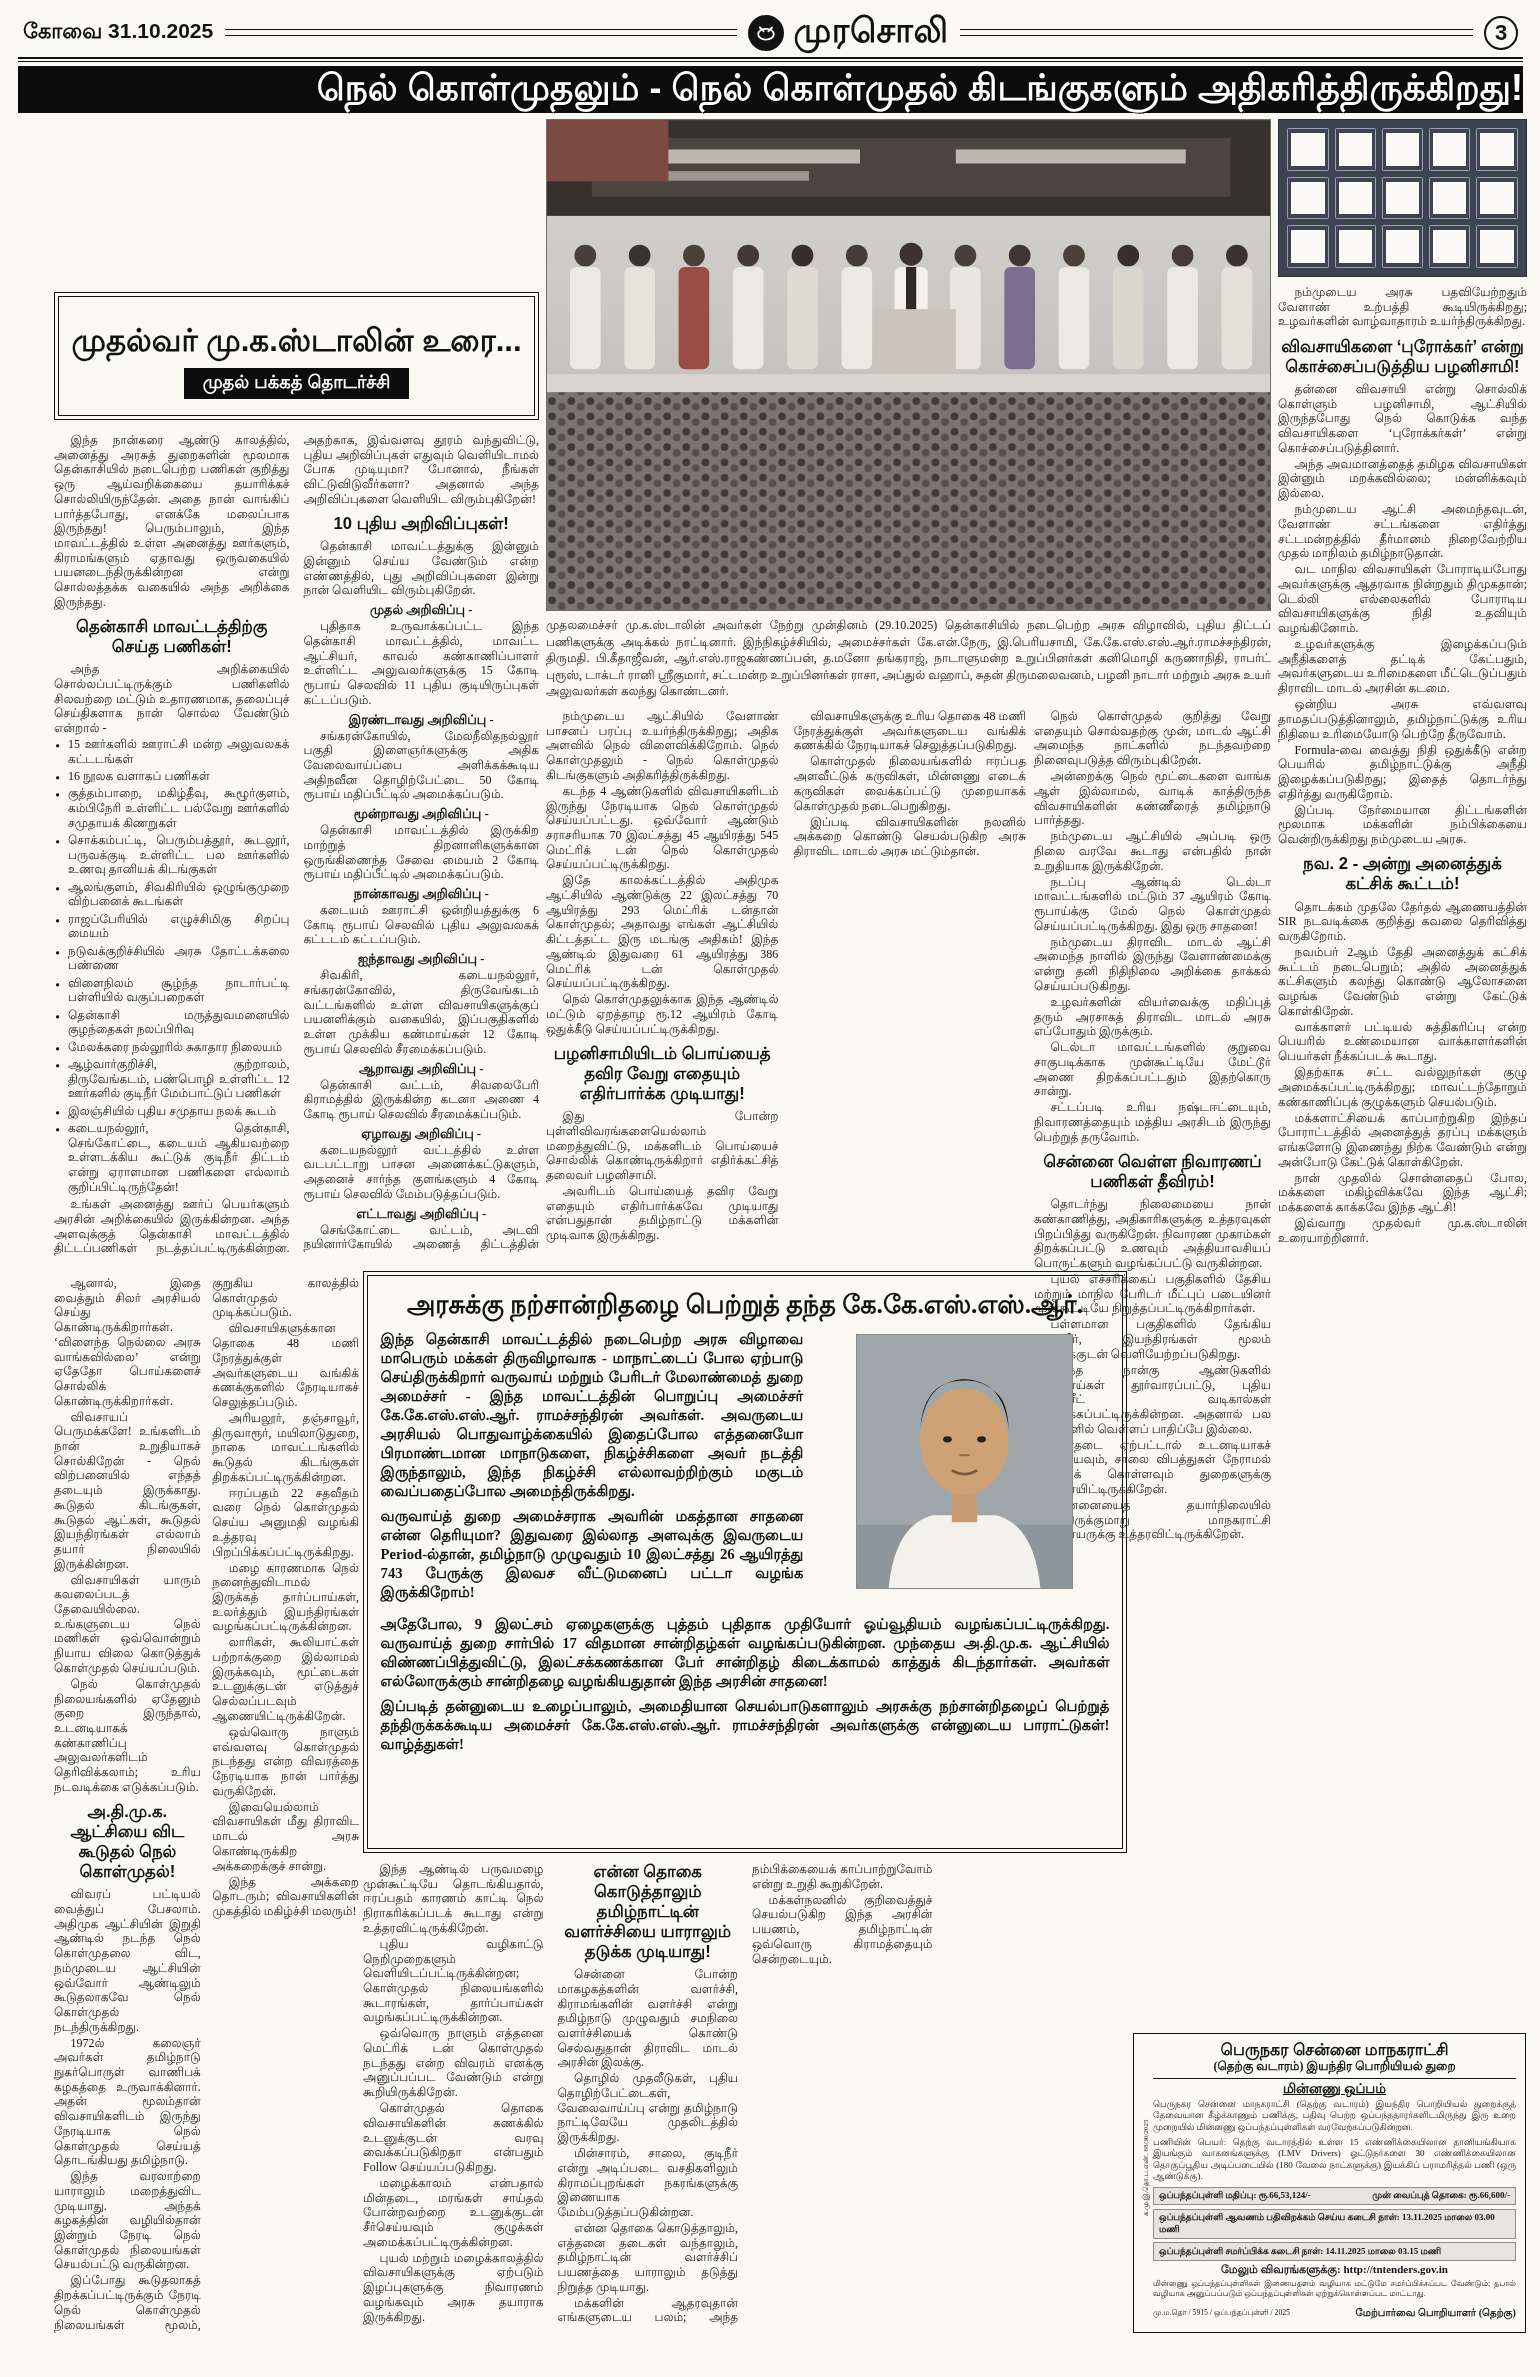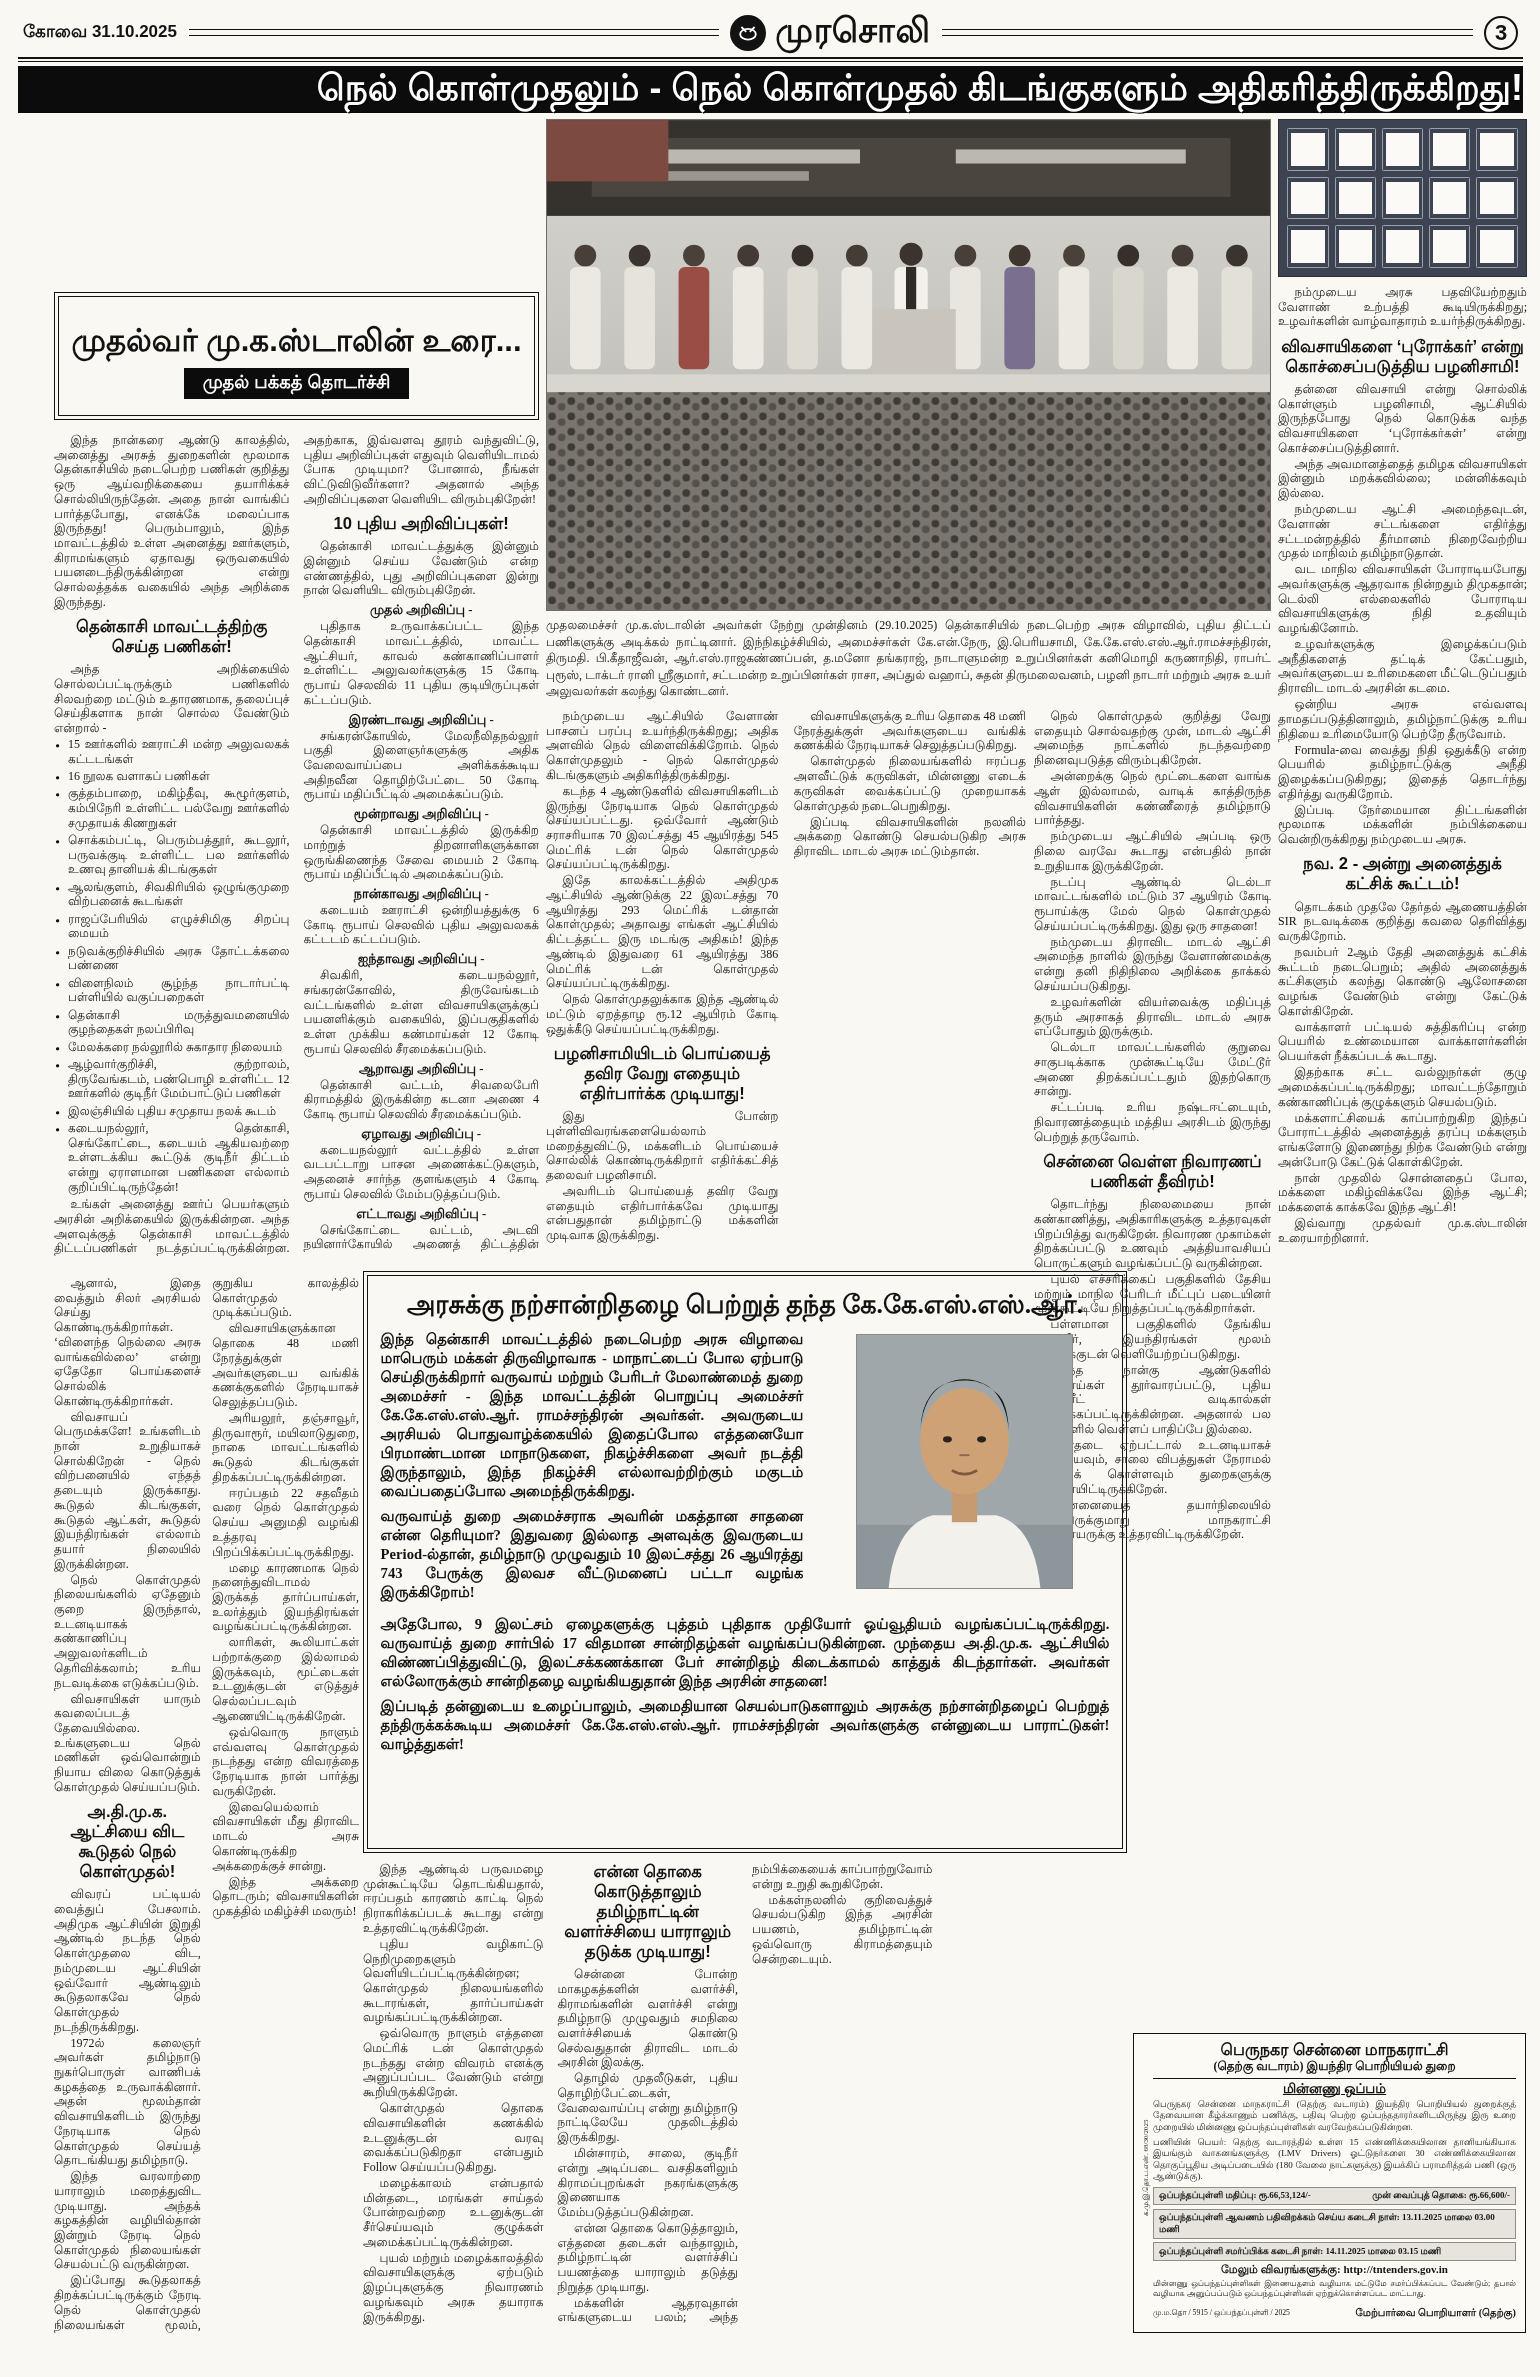--- a/index.html
+++ b/index.html
@@ -2,21 +2,21 @@
 <html style="font-size:10.2px"><head>
 <meta charset="utf-8">
 <style>
   *{margin:0;padding:0;box-sizing:border-box}
   html,body{background:#777}
   .page{position:relative;width:1541px;height:2377px;margin:0 auto;background:#f9f8f3;
         color:#121212;font-family:"Liberation Serif","DejaVu Serif",serif;overflow:hidden}
 
   
   .topbar{position:absolute;left:23px;right:23px;top:11.5px;height:42px;display:flex;align-items:center;gap:11.5px}
-  .dateline{font-family:"Liberation Sans","DejaVu Sans",sans-serif;font-weight:bold;font-size:17px;white-space:nowrap}
+  .dateline{font-family:"Liberation Sans","DejaVu Sans",sans-serif;font-weight:bold;font-size:21px;white-space:nowrap}
   .rule-flex{flex:1;height:7.7px;border-top:1.9px solid #121212;border-bottom:1.9px solid #121212}
   .masthead{display:flex;align-items:center;gap:9px}
   .logo-circle{width:36px;height:36px;border-radius:50%;background:#121212;display:flex;align-items:center;justify-content:center}
   .masthead-text{font-family:"Liberation Sans","DejaVu Sans",sans-serif;font-weight:bold;font-size:34px;letter-spacing:0.6px}
   .pagenum{width:34px;height:34px;border:2.6px solid #121212;border-radius:50%;display:flex;align-items:center;justify-content:center;
            font-family:"Liberation Sans","DejaVu Sans",sans-serif;font-weight:bold;font-size:22px;flex:0 0 auto}
   .header-rule{position:absolute;left:18px;right:18px;top:57px;height:5.1px;border-top:2.6px solid #121212;border-bottom:1.3px solid #121212}
 
   
   .banner{position:absolute;left:18px;right:18px;top:66px;height:47px;background:#0c0c0c;color:#fff;
@@ -303,22 +303,22 @@
       <p class="bp">நவம்பர் 2ஆம் தேதி அனைத்துக் கட்சிக் கூட்டம் நடைபெறும்; அதில் அனைத்துக் கட்சிகளும் கலந்து கொண்டு ஆலோசனை வழங்க வேண்டும் என்று கேட்டுக் கொள்கிறேன்.</p>
       <p class="bp">வாக்காளர் பட்டியல் சுத்திகரிப்பு என்ற பெயரில் உண்மையான வாக்காளர்களின் பெயர்கள் நீக்கப்படக் கூடாது.</p>
       <p class="bp">இதற்காக சட்ட வல்லுநர்கள் குழு அமைக்கப்பட்டிருக்கிறது; மாவட்டந்தோறும் கண்காணிப்புக் குழுக்களும் செயல்படும்.</p>
       <p class="bp">மக்களாட்சியைக் காப்பாற்றுகிற இந்தப் போராட்டத்தில் அனைத்துத் தரப்பு மக்களும் எங்களோடு இணைந்து நிற்க வேண்டும் என்று அன்போடு கேட்டுக் கொள்கிறேன்.</p>
       <p class="bp">நான் முதலில் சொன்னதைப் போல, மக்களை மகிழ்விக்கவே இந்த ஆட்சி; மக்களைக் காக்கவே இந்த ஆட்சி!</p>
       <p class="bp">இவ்வாறு முதல்வர் மு.க.ஸ்டாலின் உரையாற்றினார்.</p>
     </div>
   <div class="flow bl-flow">
       <p class="bp">ஆனால், இதை வைத்தும் சிலர் அரசியல் செய்து கொண்டிருக்கிறார்கள். ‘விளைந்த நெல்லை அரசு வாங்கவில்லை’ என்று ஏதேதோ பொய்களைச் சொல்லிக் கொண்டிருக்கிறார்கள்.</p>
       <p class="bp">விவசாயப் பெருமக்களே! உங்களிடம் நான் உறுதியாகச் சொல்கிறேன் - நெல் விற்பனையில் எந்தத் தடையும் இருக்காது. கூடுதல் கிடங்குகள், கூடுதல் ஆட்கள், கூடுதல் இயந்திரங்கள் எல்லாம் தயார் நிலையில் இருக்கின்றன.</p>
+      <p class="bp">விவசாயிகள் யாரும் கவலைப்படத் தேவையில்லை. உங்களுடைய நெல் மணிகள் ஒவ்வொன்றும் நியாய விலை கொடுத்துக் கொள்முதல் செய்யப்படும்.</p>
       <p class="bp">நெல் கொள்முதல் நிலையங்களில் ஏதேனும் குறை இருந்தால், உடனடியாகக் கண்காணிப்பு அலுவலர்களிடம் தெரிவிக்கலாம்; உரிய நடவடிக்கை எடுக்கப்படும்.</p>
-      <p class="bp">விவசாயிகள் யாரும் கவலைப்படத் தேவையில்லை. உங்களுடைய நெல் மணிகள் ஒவ்வொன்றும் நியாய விலை கொடுத்துக் கொள்முதல் செய்யப்படும்.</p>
       <h3 class="sub">அ.தி.மு.க. ஆட்சியை விட கூடுதல் நெல் கொள்முதல்!</h3>
       <p class="bp">விவரப் பட்டியல் வைத்துப் பேசலாம். அதிமுக ஆட்சியின் இறுதி ஆண்டில் நடந்த நெல் கொள்முதலை விட, நம்முடைய ஆட்சியின் ஒவ்வோர் ஆண்டிலும் கூடுதலாகவே நெல் கொள்முதல் நடந்திருக்கிறது.</p>
       <p class="bp">1972ல் கலைஞர் அவர்கள் தமிழ்நாடு நுகர்பொருள் வாணிபக் கழகத்தை உருவாக்கினார். அதன் மூலம்தான் விவசாயிகளிடம் இருந்து நேரடியாக நெல் கொள்முதல் செய்யத் தொடங்கியது தமிழ்நாடு.</p>
       <p class="bp">இந்த வரலாற்றை யாராலும் மறைத்துவிட முடியாது. அந்தக் கழகத்தின் வழியில்தான் இன்றும் நேரடி நெல் கொள்முதல் நிலையங்கள் செயல்பட்டு வருகின்றன.</p>
       <p class="bp">இப்போது கூடுதலாகத் திறக்கப்பட்டிருக்கும் நேரடி நெல் கொள்முதல் நிலையங்கள் மூலம், குறுகிய காலத்தில் கொள்முதல் முடிக்கப்படும்.</p>
       <p class="bp">விவசாயிகளுக்கான தொகை 48 மணி நேரத்துக்குள் அவர்களுடைய வங்கிக் கணக்குகளில் நேரடியாகச் செலுத்தப்படும்.</p>
       <p class="bp">அரியலூர், தஞ்சாவூர், திருவாரூர், மயிலாடுதுறை, நாகை மாவட்டங்களில் கூடுதல் கிடங்குகள் திறக்கப்பட்டிருக்கின்றன.</p>
       <p class="bp">ஈரப்பதம் 22 சதவீதம் வரை நெல் கொள்முதல் செய்ய அனுமதி வழங்கி உத்தரவு பிறப்பிக்கப்பட்டிருக்கிறது.</p>
       <p class="bp">மழை காரணமாக நெல் நனைந்துவிடாமல் இருக்கத் தார்ப்பாய்கள், உலர்த்தும் இயந்திரங்கள் வழங்கப்பட்டிருக்கின்றன.</p>
       <p class="bp">லாரிகள், கூலியாட்கள் பற்றாக்குறை இல்லாமல் இருக்கவும், மூட்டைகள் உடனுக்குடன் எடுத்துச் செல்லப்படவும் ஆணையிட்டிருக்கிறேன்.</p>

